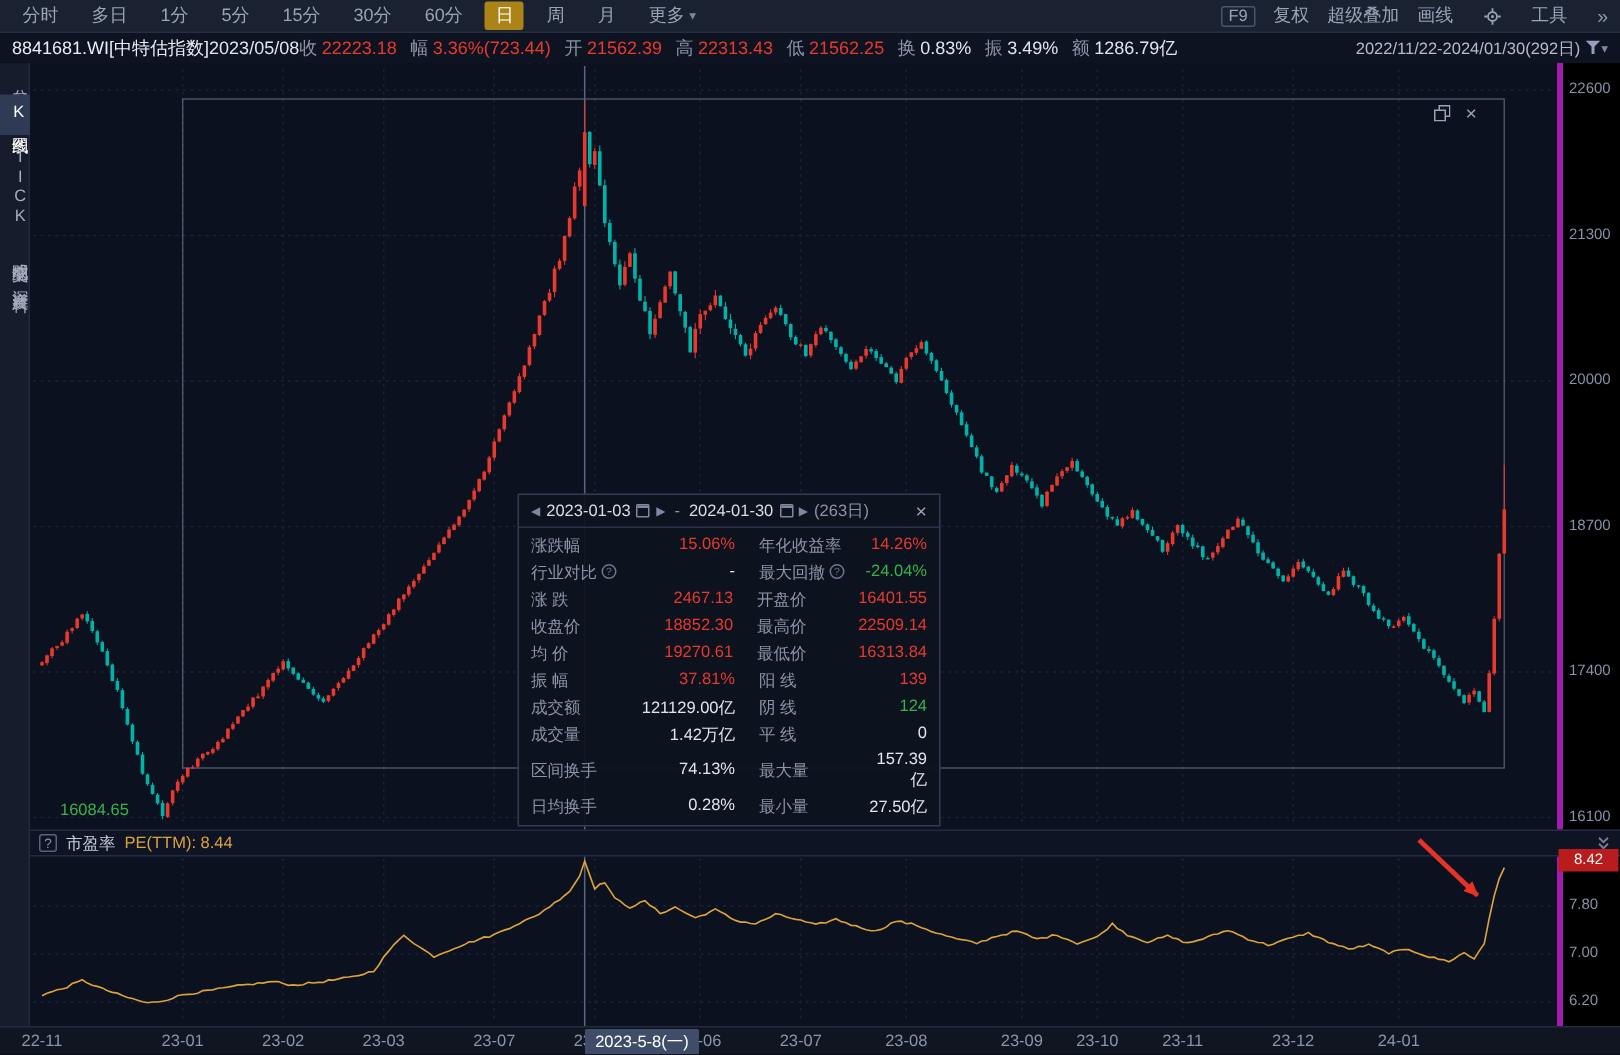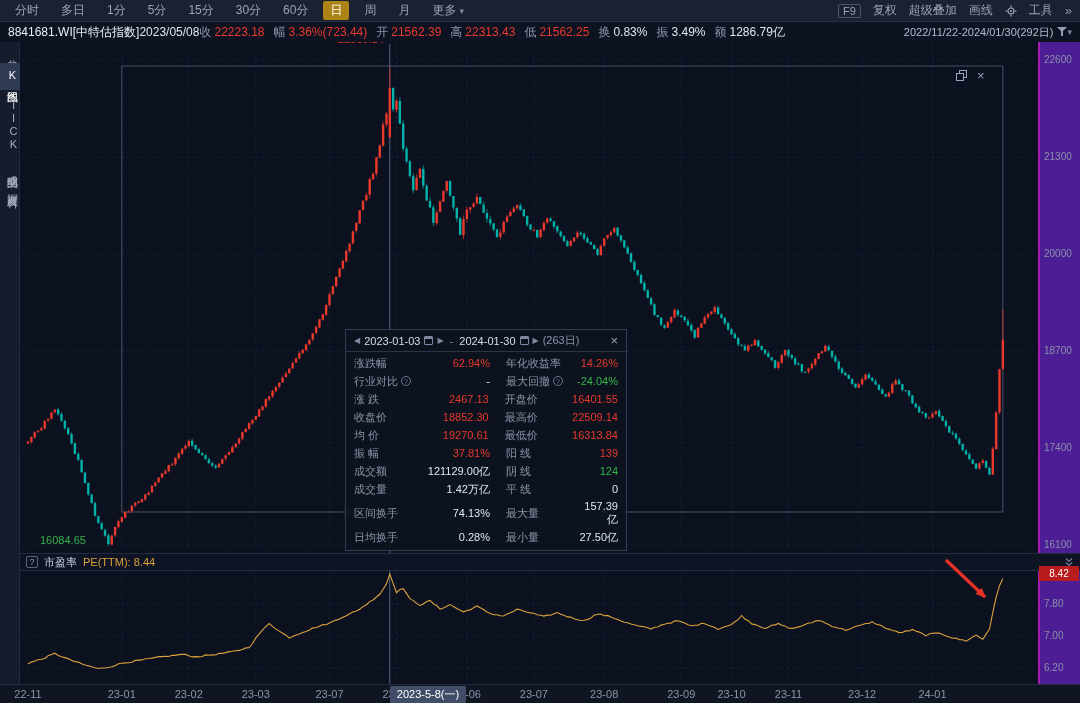--- a/index.html
+++ b/index.html
@@ -5,41 +5,41 @@
 *{margin:0;padding:0;box-sizing:border-box}
 html,body{background:#06090f}
 body{font-family:"Liberation Sans","DejaVu Sans",sans-serif}
 .app{position:relative;width:1080px;height:703px;background:#0c1120;overflow:hidden;color:#cdd4e2}
 
 .toolbar{position:absolute;left:0;top:0;width:1080px;height:22px;background:#1a2130;border-bottom:1px solid #262e42;display:flex;align-items:center;font-size:12px;color:#9aa3b8;padding:0 8px;z-index:5}
 #periods{display:flex;align-items:center;gap:8px}
 .tb-item{padding:1px 7px;white-space:nowrap;cursor:default}
 .tb-item.active{background:#ab8316;color:#fff;border-radius:2px}
 .caret{font-size:9px;color:#7d87a0;margin-left:-4px}
-.tb-right{margin-left:auto;display:flex;align-items:center;gap:12px}
+.tb-right{margin-left:auto;display:flex;align-items:center;gap:20px}
 .tb-right .tb-item{padding:0}
 .f9{border:1px solid #49546e;padding:0 4px !important;font-size:11px;border-radius:2px}
 .more-glyph{font-size:13px;color:#8d97ae}
 
 .infobar{position:absolute;left:0;top:22px;width:1080px;height:20px;display:flex;align-items:center;font-size:12px;background:#0e1322;padding:0 8px;color:#9aa3b8;z-index:5}
 .sym{color:#e8edf6}
 .qdate{color:#dfe5f0}
 #info-fields{display:flex;gap:9px;align-items:center;white-space:nowrap}
 .fld .lbl{color:#8b94a8;margin-right:3px}
 .red{color:#e8392c}.white{color:#dfe5f0}.green{color:#35b44a}
 .range-wrap{margin-left:auto;display:flex;align-items:center;gap:4px;font-size:11px;color:#b3bccd;white-space:nowrap}
 
 .left-rail{position:absolute;left:0;top:42px;width:20px;height:642px;background:#161c2b;border-right:1px solid #222a3d;display:flex;flex-direction:column;align-items:center;padding-top:3px;font-size:11px;color:#a5adc0;z-index:2}
 .rail-tab{writing-mode:vertical-rl;text-orientation:upright;letter-spacing:1px;padding:6px 0;margin-bottom:3px;width:20px;text-align:center;cursor:default}
 .rail-tab.active{background:#2f3a54;color:#fff}
 
 .chart-area{position:absolute;left:20px;top:42px;width:1018px;height:642px;background:#0c1120;z-index:1}
 #chart-svg{position:absolute;left:20px;top:42px;z-index:1}
 #arrow-svg{position:absolute;left:20px;top:42px;z-index:8;pointer-events:none}
-.right-axis{position:absolute;left:1038px;top:42px;width:42px;height:642px;background:#4c1d95;border-left:2px solid #a21caf;z-index:2}
+.right-axis{position:absolute;left:1038px;top:42px;width:42px;height:642px;background:#000000;border-left:4px solid #a21caf;z-index:2}
 .axis-label{position:absolute;left:4px;font-size:10px;color:#8892a8;width:36px}
 
 .pe-header{position:absolute;left:20px;top:553px;width:1060px;height:18px;background:#0e1424;border-top:1px solid #232b40;border-bottom:1px solid #232b40;display:flex;align-items:center;gap:6px;font-size:11px;z-index:3;padding:0 6px;color:#c4cbdb}
 .qbox{width:12px;height:12px;border:1px solid #58637e;color:#8e98ae;font-size:9px;display:flex;align-items:center;justify-content:center;border-radius:2px}
 .pe-val{color:#dca23b}
 .pe-collapse{margin-left:auto;display:flex;align-items:center}
 .pe-current{position:absolute;left:1039px;top:566px;width:40px;height:15px;background:#b91c1c;color:#fff;font-size:10px;display:flex;align-items:center;justify-content:center;z-index:4;border-radius:0}
 
 .bottom-axis{position:absolute;left:0;top:684px;width:1080px;height:19px;background:#0f1521;border-top:1px solid #232b40;z-index:3;font-size:11px;color:#8b94a8}
 .x-label{position:absolute;top:3px;width:44px;text-align:center;z-index:1}
@@ -807,21 +807,21 @@
       <span class="cal-icon"></span>
       <span class="nav-arrow">▶</span>
       <span class="stats-days">(263日)</span>
       <span class="stats-close">×</span>
     </div>
     <div id="stats-rows">
         <div class="srow">
           <span class="sl">
             <span>涨跌幅</span>
           </span>
-          <span class="sv1 red">62.94%</span>
+          <span class="sv1 red">15.06%</span>
           <span class="sl2">
             <span>年化收益率</span>
           </span>
           <span class="sv2 red">14.26%</span>
         </div>
         <div class="srow">
           <span class="sl">
             <span>行业对比</span>
             <span class="qcirc">?</span>
           </span>

